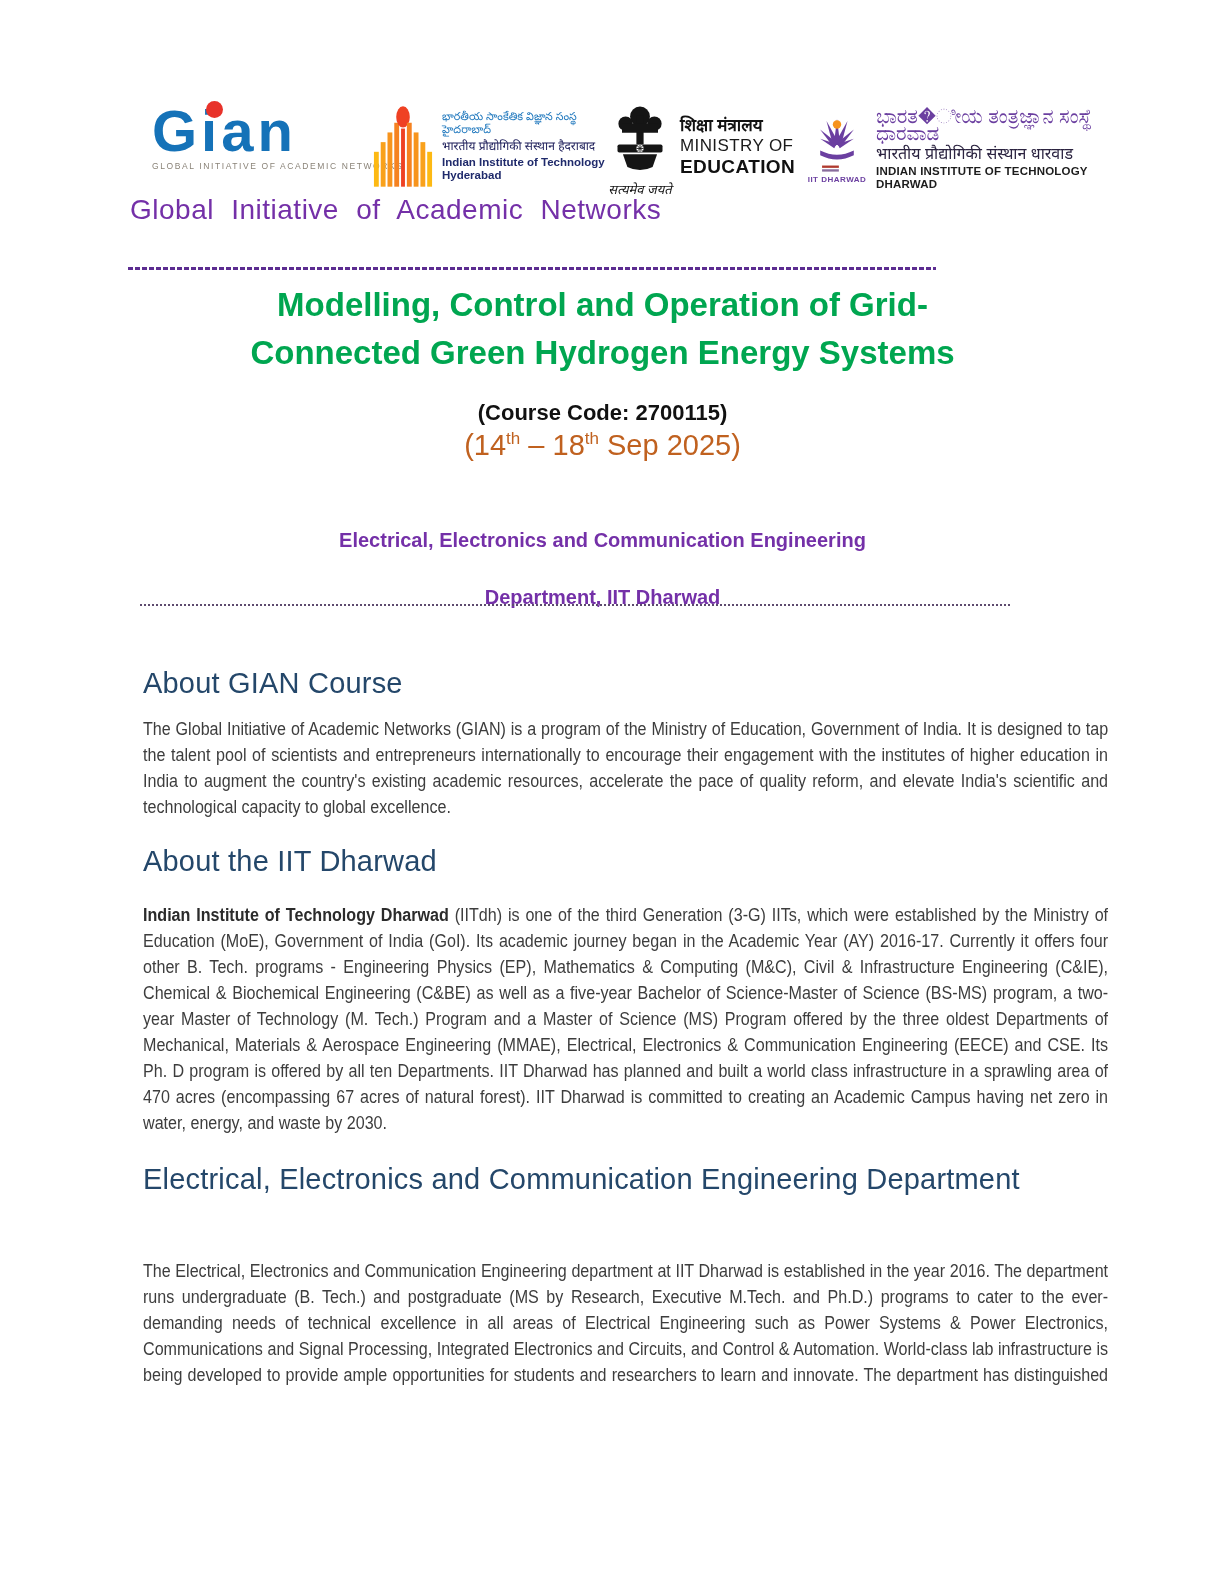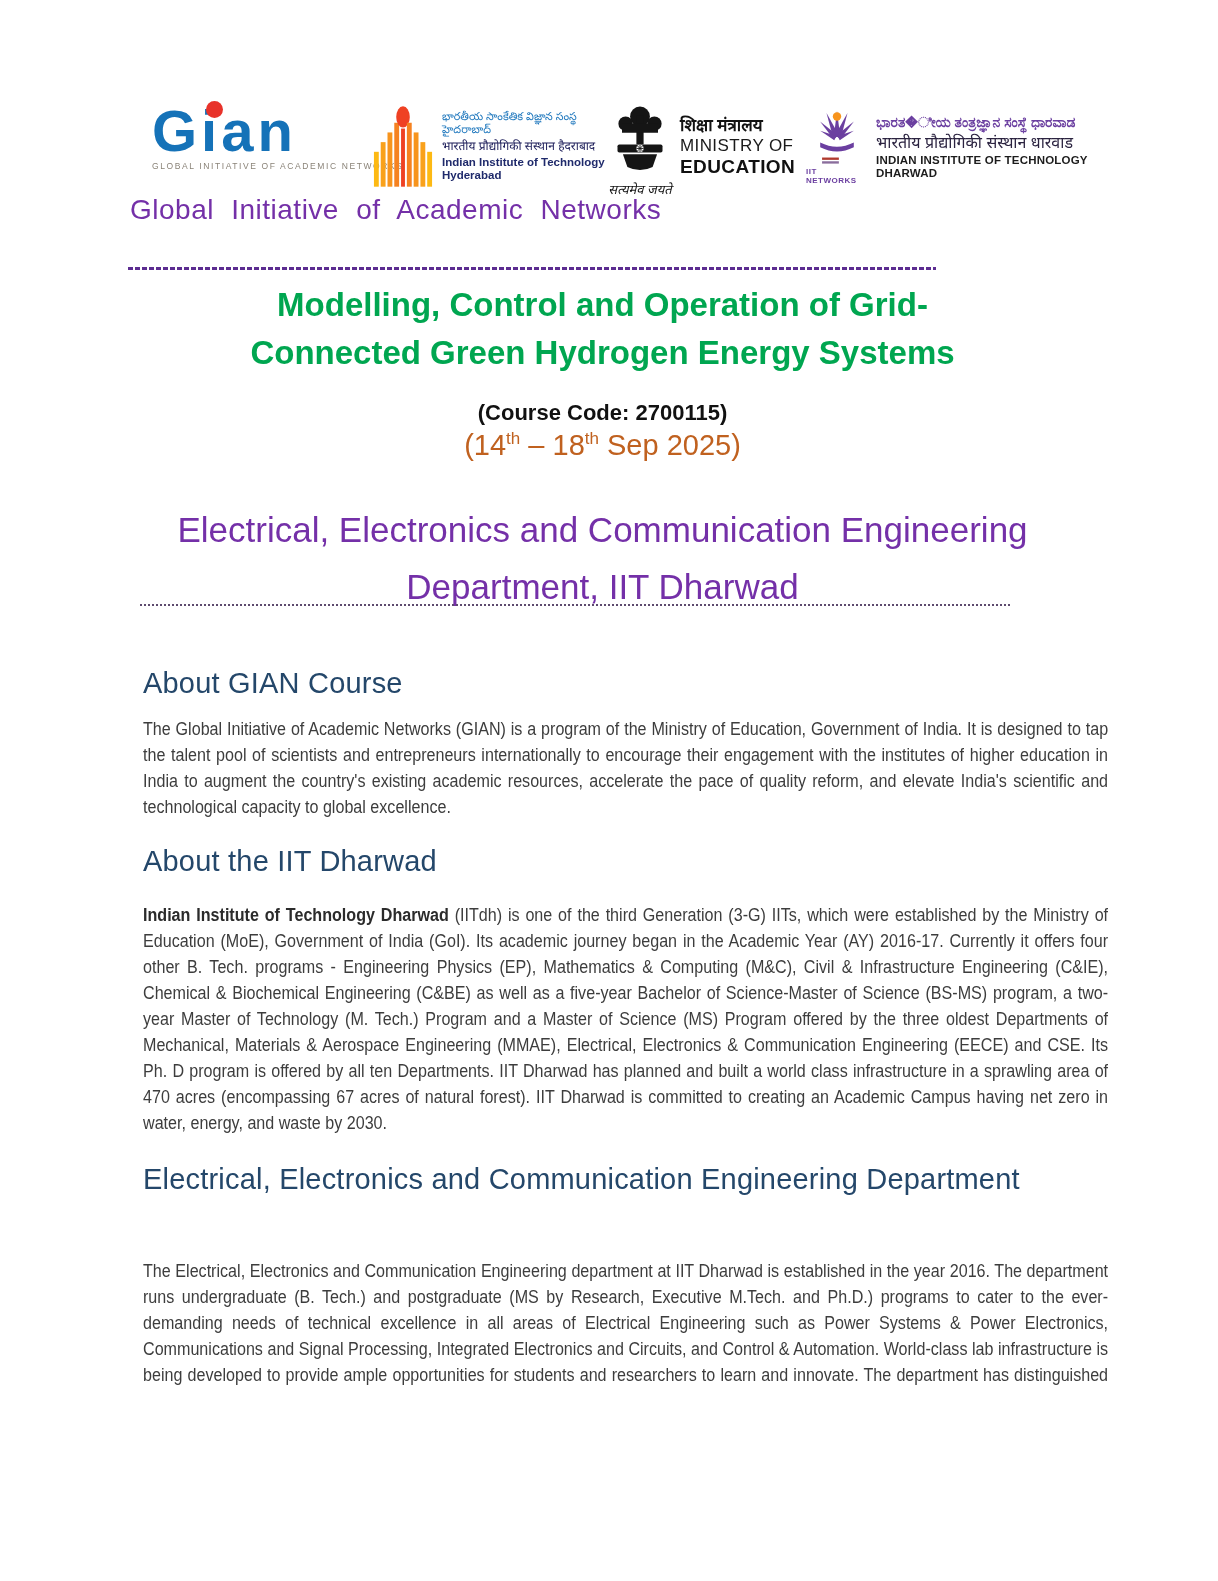--- a/index.html
+++ b/index.html
@@ -41,21 +41,21 @@
   .moe-text{display:flex;flex-direction:column;margin-top:16px;}
   .moe-hindi{font-size:17px;font-weight:700;color:#121212;line-height:20px;}
   .moe-l1{font-size:17px;color:#1a1a1a;line-height:20px;letter-spacing:.4px;}
   .moe-l2{font-size:19px;font-weight:700;color:#111;line-height:22px;letter-spacing:.4px;}
   
   .iitdh-logo{left:806px;top:108px;gap:8px;align-items:center;}
   .iitdh-emblem-col{display:flex;flex-direction:column;align-items:center;width:62px;}
   .iitdh-emblem{width:56px;height:58px;}
   .iitdh-cap{font-size:8px;font-weight:700;color:#6B3FA0;letter-spacing:.5px;margin-top:1px;}
   .iitdh-text{display:flex;flex-direction:column;gap:2px;width:262px;}
-  .iitdh-kn{font-size:14px;color:#6B3FA0;line-height:17px;font-weight:bold;}
+  .iitdh-kn{font-size:20px;color:#6B3FA0;line-height:17px;}
   .iitdh-hi{font-size:16px;color:#2b2340;line-height:19px;}
   .iitdh-en{font-size:11.5px;font-weight:700;color:#1c1c1c;line-height:13px;letter-spacing:.2px;}
   
   .tagline{
     position:absolute;left:130px;top:194px;
     font-size:28px;color:var(--purple,#7030A0);word-spacing:9px;letter-spacing:.5px;
   }
   
   .sep-dashed{
     position:absolute;left:128px;top:267px;width:808px;height:3px;
@@ -64,21 +64,21 @@
   .sep-dotted{
     position:absolute;left:140px;top:604px;width:872px;height:2px;
     background:repeating-linear-gradient(90deg,#5d4a6e 0 2px,transparent 2px 4px);
   }
   
   .center-col{position:absolute;left:140px;width:925px;text-align:center;}
   .course-title{top:281px;font-size:33px;font-weight:700;line-height:48px;color:var(--title-green,#00A650);}
   .course-code{top:400px;font-size:22px;font-weight:700;color:#111111;}
   .course-dates{top:429px;font-size:29px;color:var(--date-orange,#C0611F);}
   .course-dates sup{font-size:17px;}
-  .dept-lines{top:501px;font-size:35px;line-height:57px;color:var(--purple,#7030A0);}
+  .dept-lines{top:512px;font-size:20px;line-height:57px;color:var(--purple,#7030A0);font-weight:bold;}
   
   .sec-heading{
     position:absolute;left:143px;width:960px;
     font-size:29px;font-weight:400;color:var(--heading-blue,#24476A);
     line-height:49px;letter-spacing:.2px;
   }
   .h-0{top:640px;}
   .h-1{top:818px;}
   .h-2{top:1136px;}
   .para{
@@ -164,21 +164,21 @@
           <path d="M30 6 L27 30 L33 30 Z" transform="rotate(44 30 32)"></path>
           <path d="M30 6 L27 30 L33 30 Z" transform="rotate(-44 30 32)"></path>
           <path d="M30 12 L27.5 30 L32.5 30 Z" transform="rotate(64 30 32)"></path>
           <path d="M30 12 L27.5 30 L32.5 30 Z" transform="rotate(-64 30 32)"></path>
           <path d="M12 36 Q30 45 48 36 L48 41 Q30 50 12 41 Z"></path>
         </g>
         <circle cx="30" cy="8" r="4.5" fill="#F7941D"></circle>
         <rect x="14" y="52" width="18" height="2.5" fill="#B03A2E"></rect>
         <rect x="14" y="56" width="18" height="2.5" fill="#8a6d9c"></rect>
       </svg>
-      <div class="iitdh-cap">IIT NETWORKS</div>
+      <div class="iitdh-cap">IIT DHARWAD</div>
     </div>
     <div class="iitdh-text">
       <div class="iitdh-kn">ಭಾರತ�ೀಯ ತಂತ್ರಜ್ಞಾನ ಸಂಸ್ಥೆ ಧಾರವಾಡ</div>
       <div class="iitdh-hi">भारतीय प्रौद्योगिकी संस्थान धारवाड</div>
       <div class="iitdh-en">INDIAN INSTITUTE OF TECHNOLOGY DHARWAD</div>
     </div>
   </div>
 
   <div class="tagline">Global Initiative of Academic Networks</div>
 

